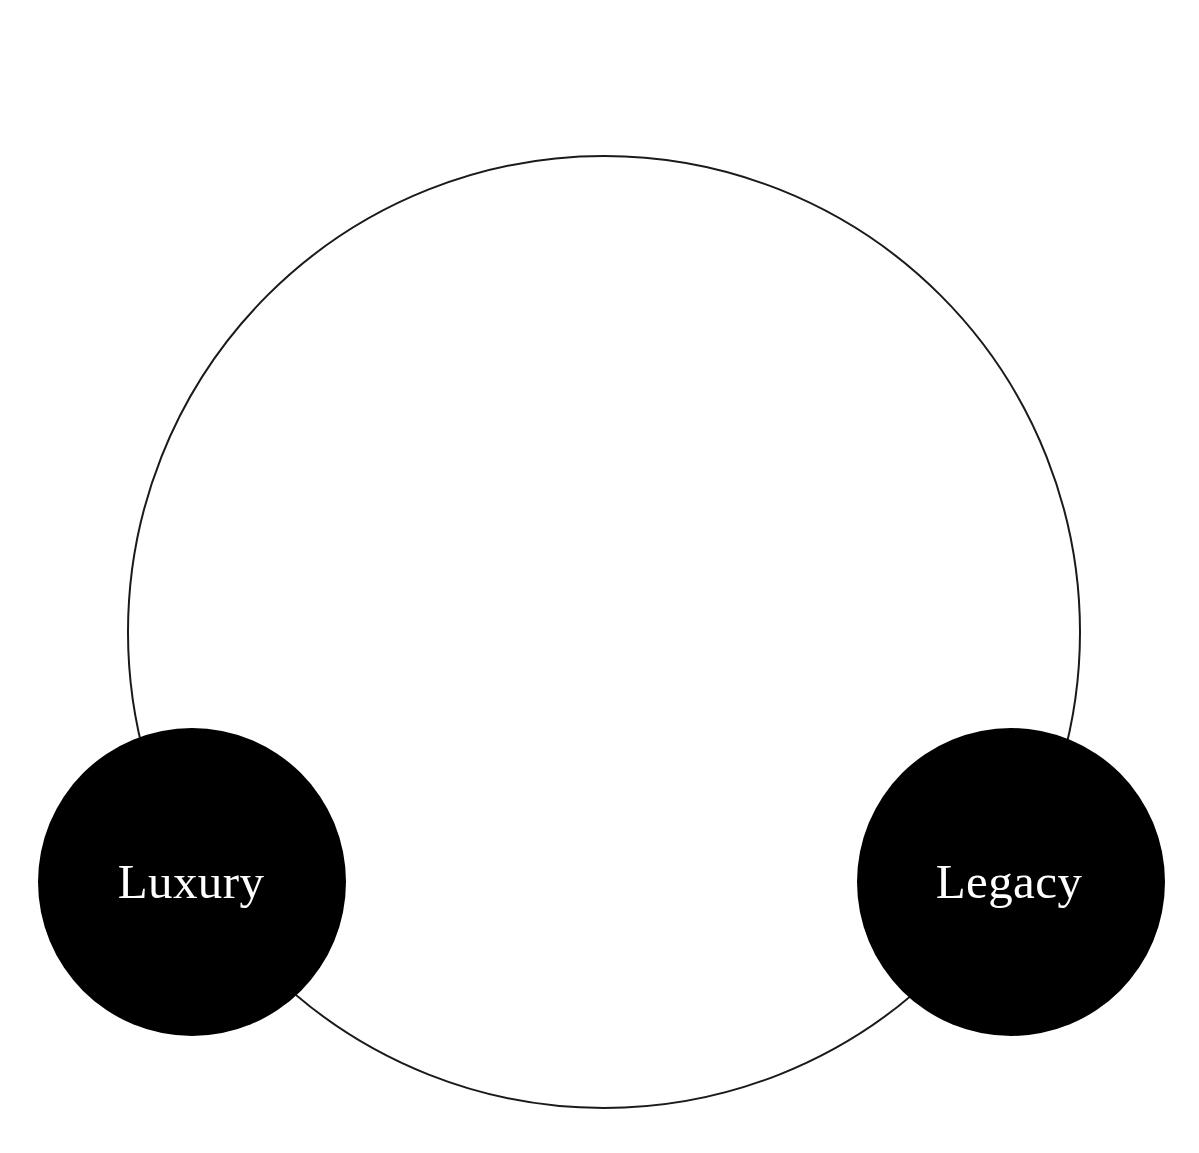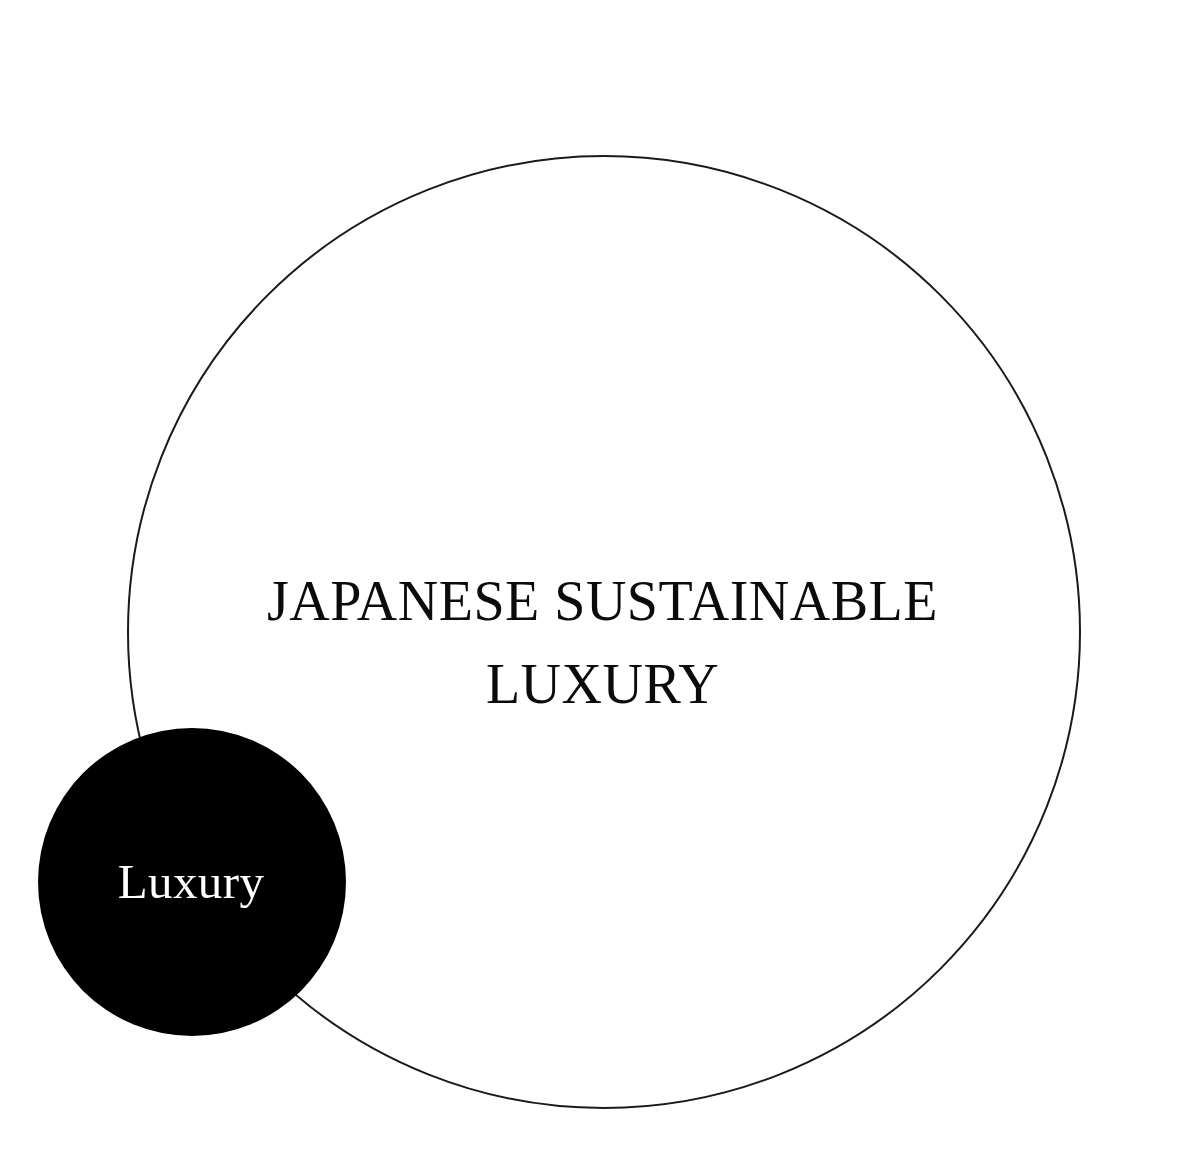--- a/index.html
+++ b/index.html
@@ -91,24 +91,23 @@
 </style>
 </head>
 <body>
 
 <div id="diagram-stage" style="width: 1199px; height: 1153px; background: rgb(255, 255, 255);">
 
   <svg id="ring-layer" viewBox="0 0 1199 1153" width="1199" height="1153" xmlns="http://www.w3.org/2000/svg" aria-hidden="true" style="width: 1199px; height: 1153px;">
     <circle id="ring-circle" cx="604" cy="632" r="476" fill="none" stroke="#1a1a1a" stroke-width="2"></circle>
   </svg>
 
-  <div id="center-title" style="width: 1199px; color: rgb(11, 11, 11);">
-    <span class="title-line">JAPANESE SUSTAINABLE</span>
-    <span class="title-line">LUXURY</span>
-  </div>
 
 
   <div id="node-luxury" class="node-circle" style="left: 38px; top: 728px; width: 308px; height: 308px; background: rgb(0, 0, 0);">
     <span class="node-label" style="color: rgb(255, 255, 255);">Luxury</span>
   </div>
 
+  <div id="node-legacy" class="node-circle" style="left: 857px; top: 728px; width: 308px; height: 308px; background: rgb(0, 0, 0);">
+    <span class="node-label" style="color: rgb(255, 255, 255);">Legacy</span>
+  </div>
 
 </div>
 
 </body></html>

